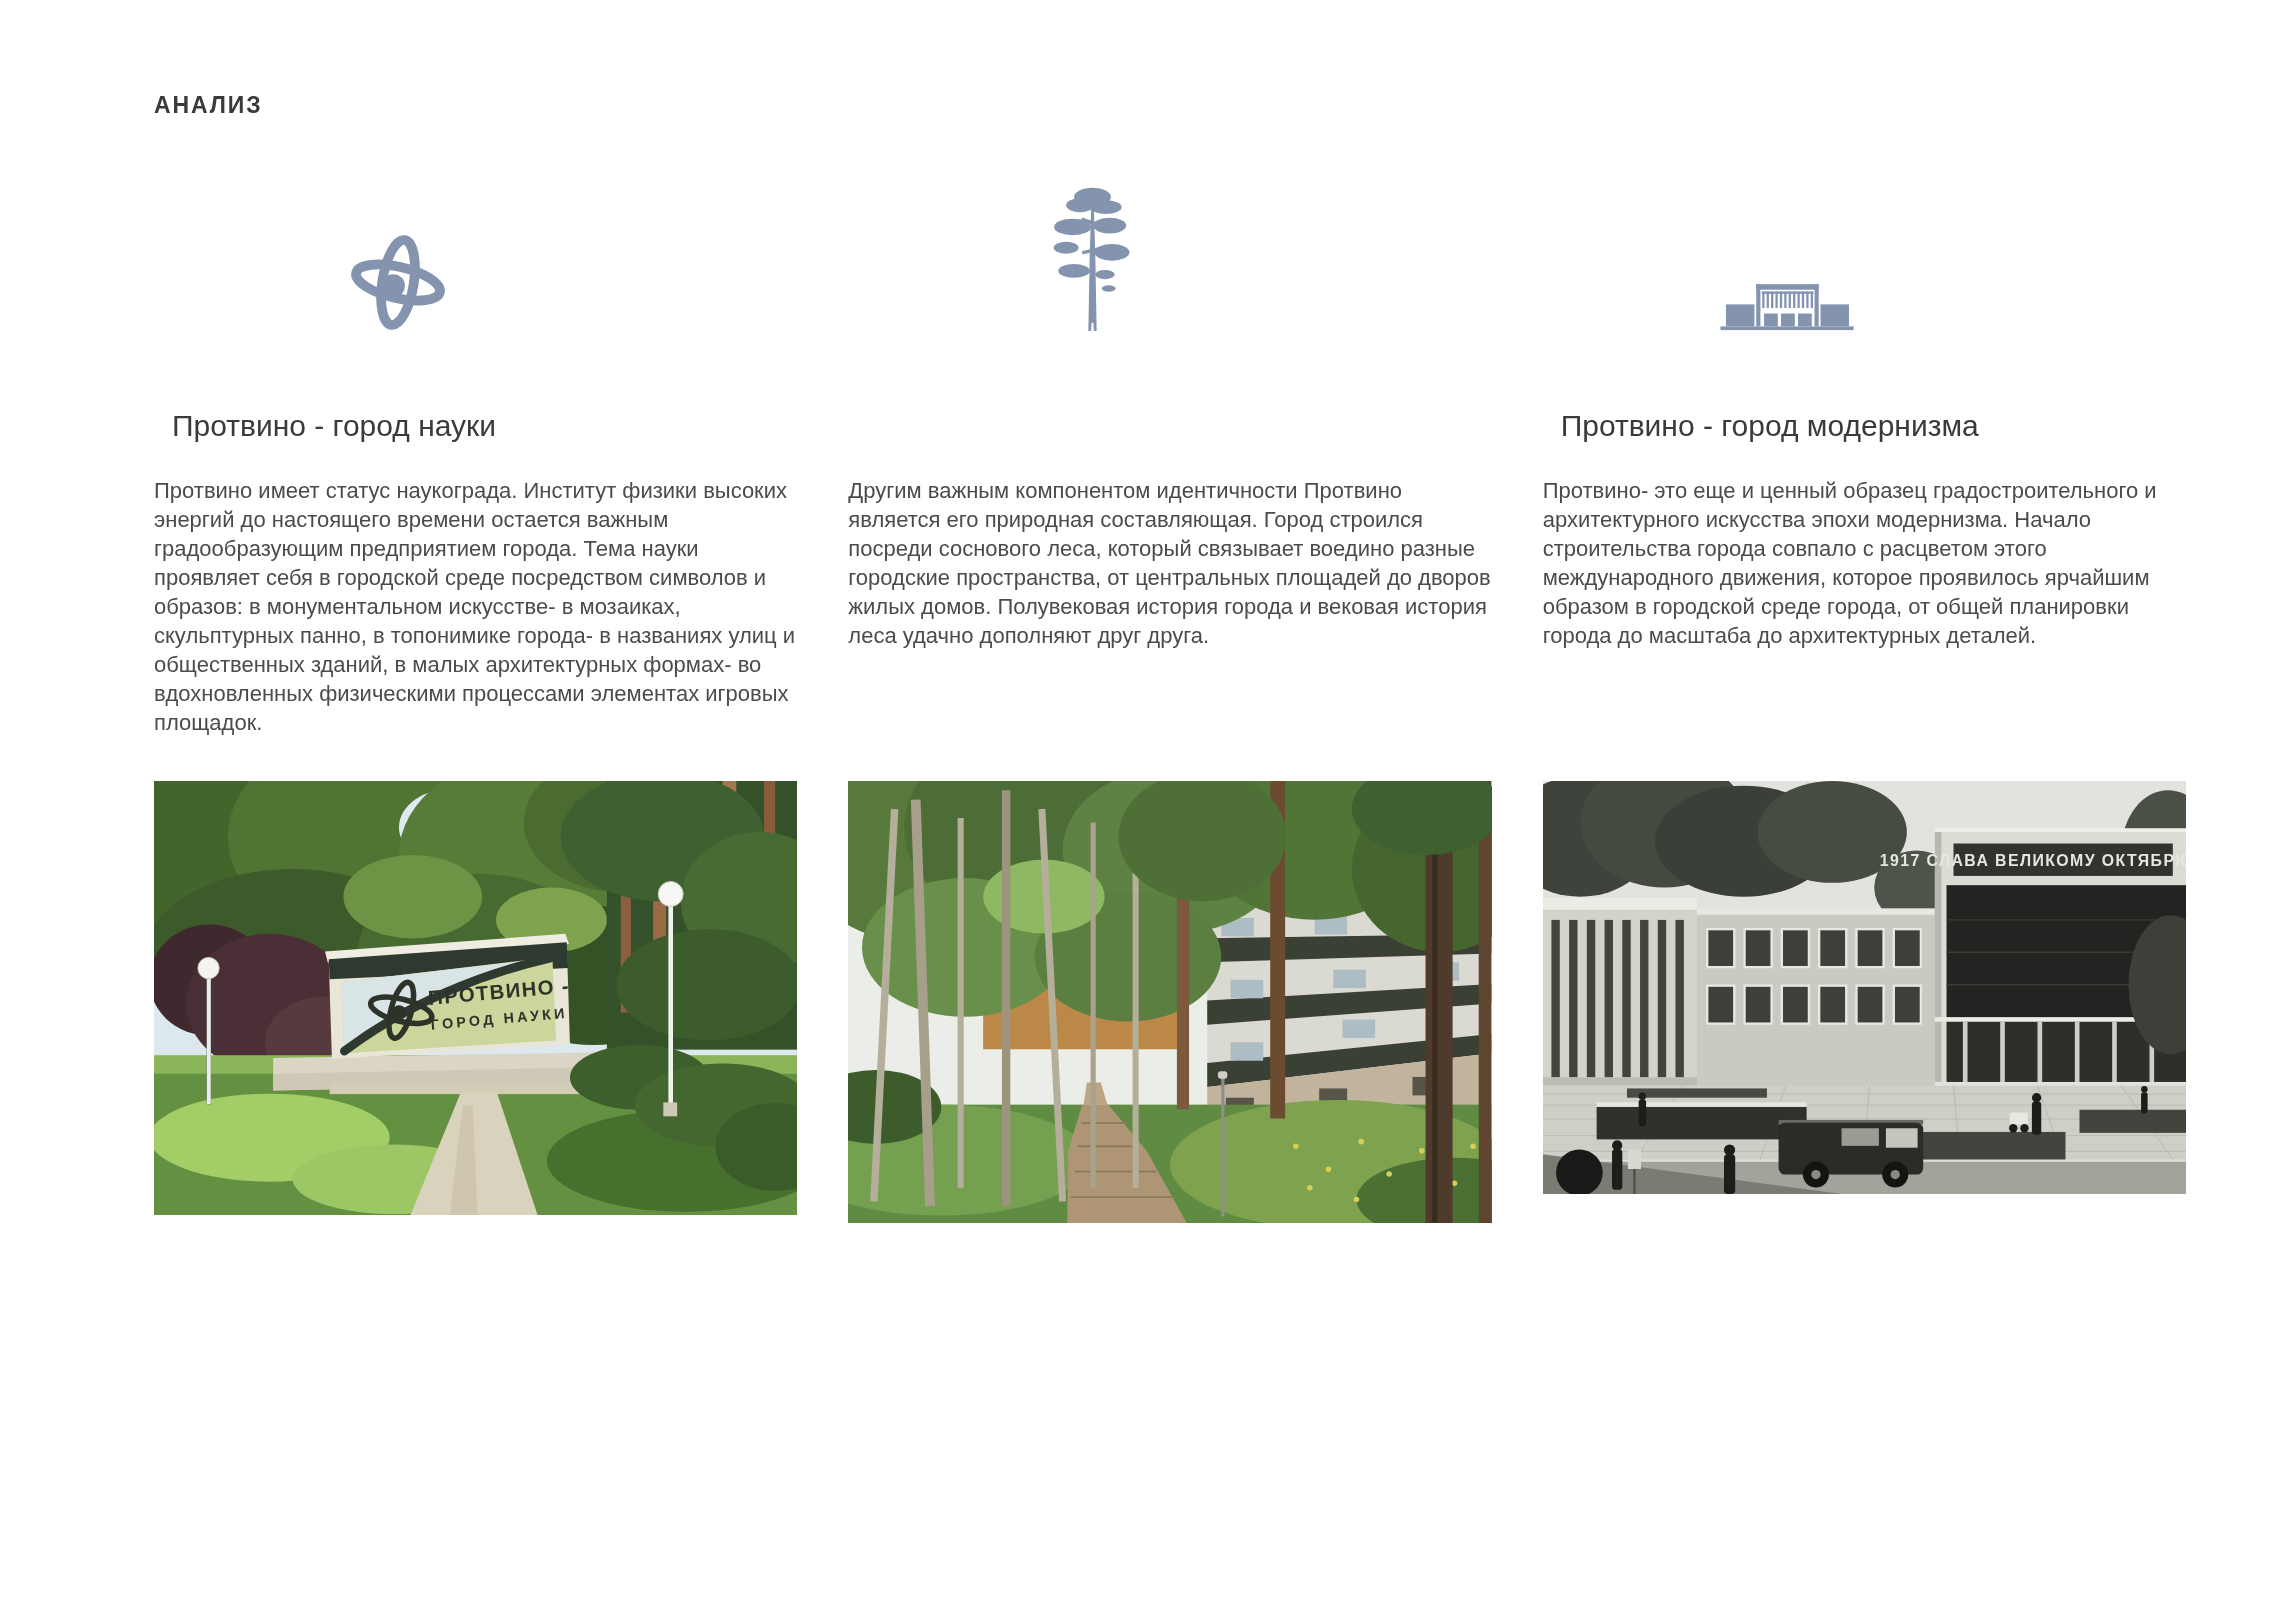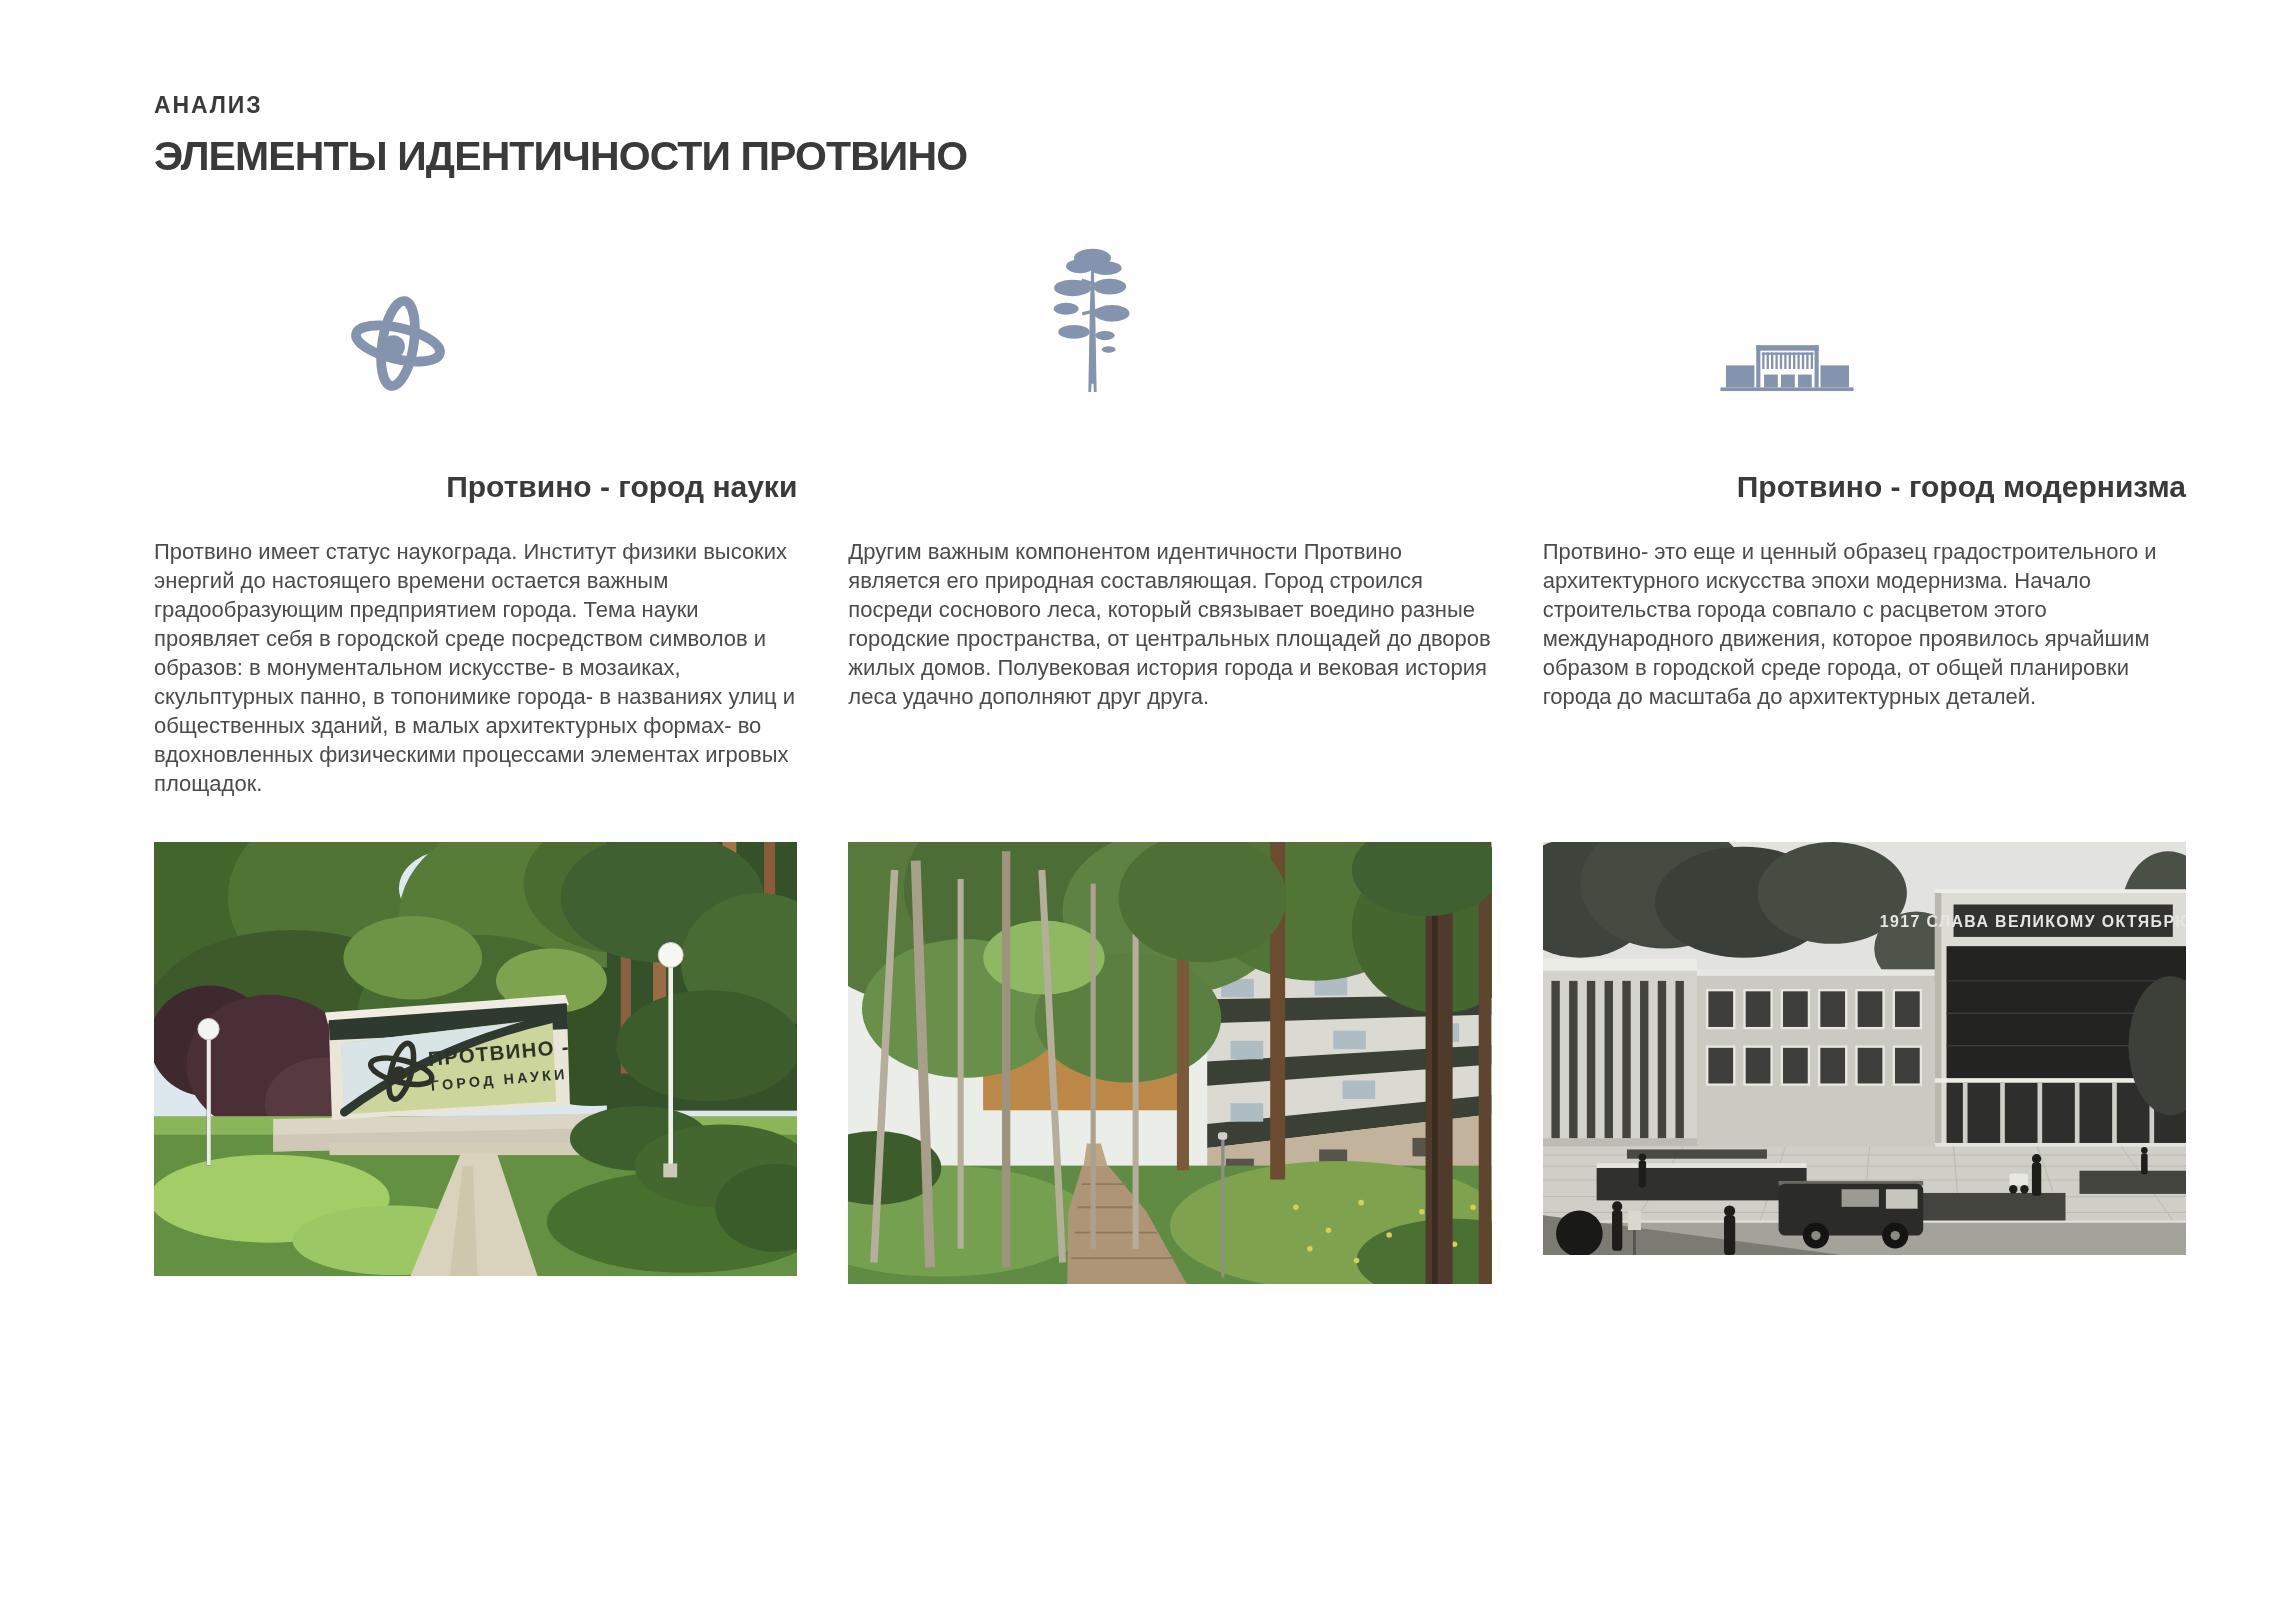--- a/index.html
+++ b/index.html
@@ -22,40 +22,38 @@
     grid-template-rows:153px auto auto auto;
   }
   .c1 { grid-column:1; } .c2 { grid-column:2; } .c3 { grid-column:3; }
   .icon-cell {
     grid-row:1; height:153px; width:76%;
     display:flex; align-items:flex-end; justify-content:center;
   }
   .accent-fill { fill:var(--icon-accent,#8494ae); }
   .accent-stroke { stroke:var(--icon-accent,#8494ae); fill:none; }
   .col-heading {
-    grid-row:2; margin:78px 0 0 10px; font-size:30px; font-weight:700;
+    grid-row:2; margin:78px 0 0 18px; font-size:30px; font-weight:400;
     color:var(--heading-text,#3a3a3a);
-    text-align:right;
   }
   .col-body {
     grid-row:3; margin-top:33px; font-size:22px; line-height:29px;
     color:var(--body-text,#4b4b4b);
   }
   .photo { grid-row:4; margin-top:22px; line-height:0; }
   .photo svg { display:block; width:100%; }
   .svg-label { font-family:"Liberation Sans", sans-serif; font-weight:700; }
 </style>
 </head>
 <body>
 
 <div class="page">
   <div class="content">
 
     <div class="kicker">АНАЛИЗ</div>
-    <div class="title">ЭЛЕМЕНТЫ ИДЕНТИЧНОСТИ ПРОТВИНО</div>
 
     <div class="grid">
 
       <div class="icon-cell c1">
         <svg width="102" height="97" viewBox="0 0 220 210">
           <g class="accent-stroke" stroke-width="21">
             <ellipse cx="110" cy="105" rx="93" ry="34" transform="rotate(13 110 105)"></ellipse>
             <ellipse cx="110" cy="105" rx="93" ry="34" transform="rotate(-81 110 105)"></ellipse>
           </g>
           <circle class="accent-fill" cx="100" cy="112" r="25"></circle>

